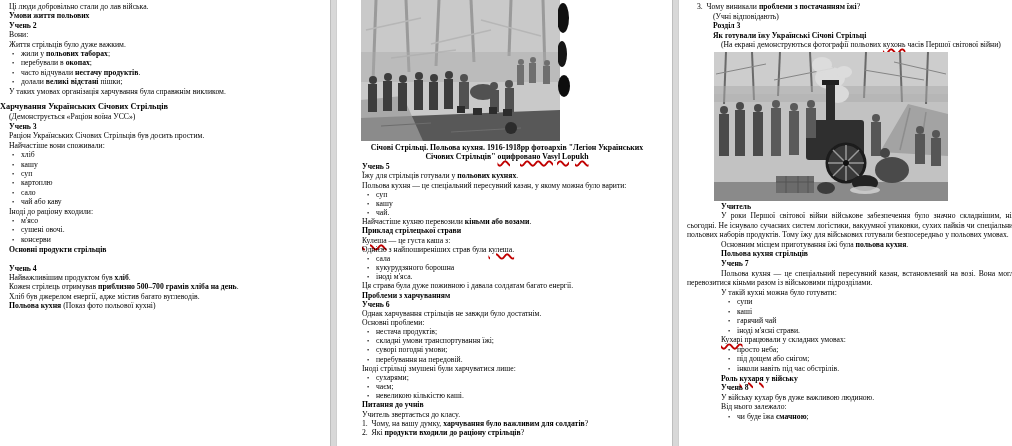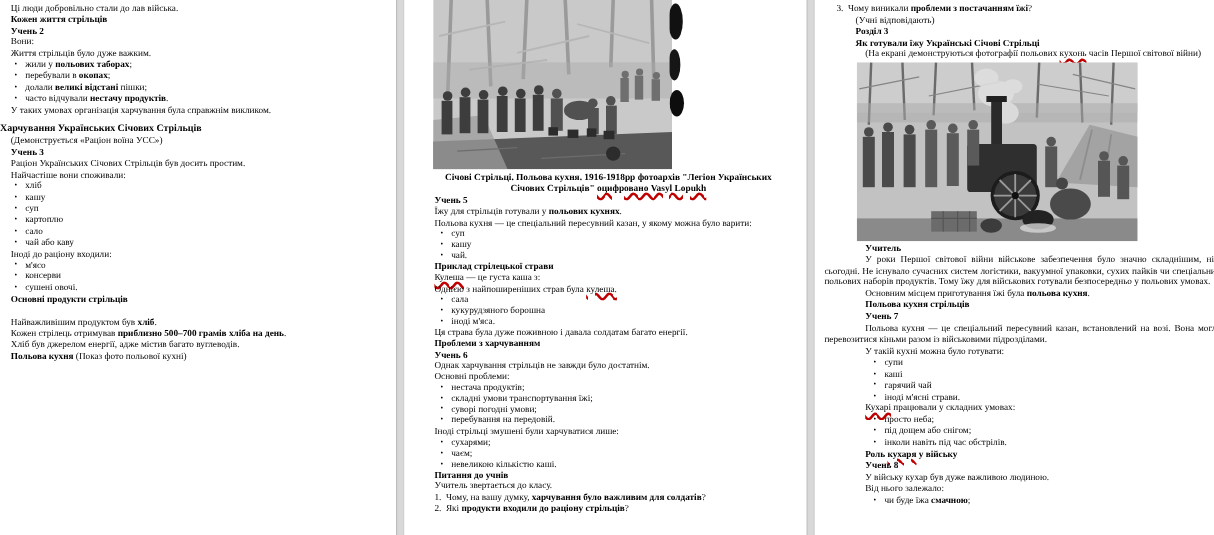--- a/index.html
+++ b/index.html
@@ -42,40 +42,40 @@
   #photoB svg{display:block;}
 </style>
 </head>
 <body>
 
 <div id="canvas">
 
   <div class="page" id="p1">
     <div>
         <div class="p "><span>Ці люди добровільно стали до лав війська.</span></div>
-        <div class="h "><span>Кожен життя стрільців</span></div>
+        <div class="h "><span>Умови життя польових</span></div>
         <div class="h "><span>Учень 2</span></div>
         <div class="p "><span>Вони:</span></div>
         <div class="p "><span>Життя стрільців було дуже важким.</span></div>
         <div class="ul">
           <div class="li">
             <span class="mk">•</span>
             <span class="lt"><span>жили у </span><span class="b ">польових таборах</span><span>;</span></span>
           </div>
           <div class="li">
             <span class="mk">•</span>
             <span class="lt"><span>перебували в </span><span class="b ">окопах</span><span>;</span></span>
           </div>
           <div class="li">
             <span class="mk">•</span>
+            <span class="lt"><span>часто відчували </span><span class="b ">нестачу продуктів</span><span>.</span></span>
+          </div>
+          <div class="li">
+            <span class="mk">•</span>
             <span class="lt"><span>долали </span><span class="b ">великі відстані</span><span> пішки;</span></span>
-          </div>
-          <div class="li">
-            <span class="mk">•</span>
-            <span class="lt"><span>часто відчували </span><span class="b ">нестачу продуктів</span><span>.</span></span>
           </div>
         </div>
         <div class="p "><span>У таких умовах організація харчування була справжнім викликом.</span></div>
         <div class="h sec"><span>Харчування Українських Січових Стрільців</span></div>
         <div class="p "><span>(Демонструється «Раціон воїна УСС»)</span></div>
         <div class="h "><span>Учень 3</span></div>
         <div class="p "><span>Раціон Українських Січових Стрільців був досить простим.</span></div>
         <div class="p "><span>Найчастіше вони споживали:</span></div>
         <div class="ul">
           <div class="li">
@@ -104,28 +104,29 @@
           </div>
         </div>
         <div class="p "><span>Іноді до раціону входили:</span></div>
         <div class="ul">
           <div class="li">
             <span class="mk">•</span>
             <span class="lt"><span>м'ясо</span></span>
           </div>
           <div class="li">
             <span class="mk">•</span>
+            <span class="lt"><span>сушені овочі.</span></span>
+          </div>
+          <div class="li">
+            <span class="mk">•</span>
             <span class="lt"><span>консерви</span></span>
           </div>
-          <div class="li">
-            <span class="mk">•</span>
-            <span class="lt"><span>сушені овочі.</span></span>
-          </div>
         </div>
         <div class="h gapafter"><span>Основні продукти стрільців</span></div>
+        <div class="h "><span>Учень 4</span></div>
         <div class="p "><span>Найважливішим продуктом був </span><span class="b ">хліб</span><span>.</span></div>
         <div class="p "><span>Кожен стрілець отримував </span><span class="b ">приблизно 500–700 грамів хліба на день</span><span>.</span></div>
         <div class="p "><span>Хліб був джерелом енергії, адже містив багато вуглеводів.</span></div>
         <div class="p "><span class="b ">Польова кухня</span><span> (Показ фото польової кухні)</span></div>
       </div>
   </div>
 
   <div class="gap"></div>
 
   <div class="page" id="p2">
@@ -212,20 +213,21 @@
           </div>
           <div class="li">
             <span class="mk">•</span>
             <span class="lt"><span>кашу</span></span>
           </div>
           <div class="li">
             <span class="mk">•</span>
             <span class="lt"><span>чай.</span></span>
           </div>
         </div>
+        <div class="p "><span>Найчастіше кухню перевозили </span><span class="b ">кіньми або возами</span><span>.</span></div>
         <div class="h "><span>Приклад стрілецької страви</span></div>
         <div class="p "><span class="sq">Кулеша</span><span> — це густа каша з:</span></div>
         <div class="p "><span>Однією з найпоширеніших страв була </span><span class="sq">кулеша.</span></div>
         <div class="ul">
           <div class="li">
             <span class="mk">•</span>
             <span class="lt"><span>сала</span></span>
           </div>
           <div class="li">
             <span class="mk">•</span>

